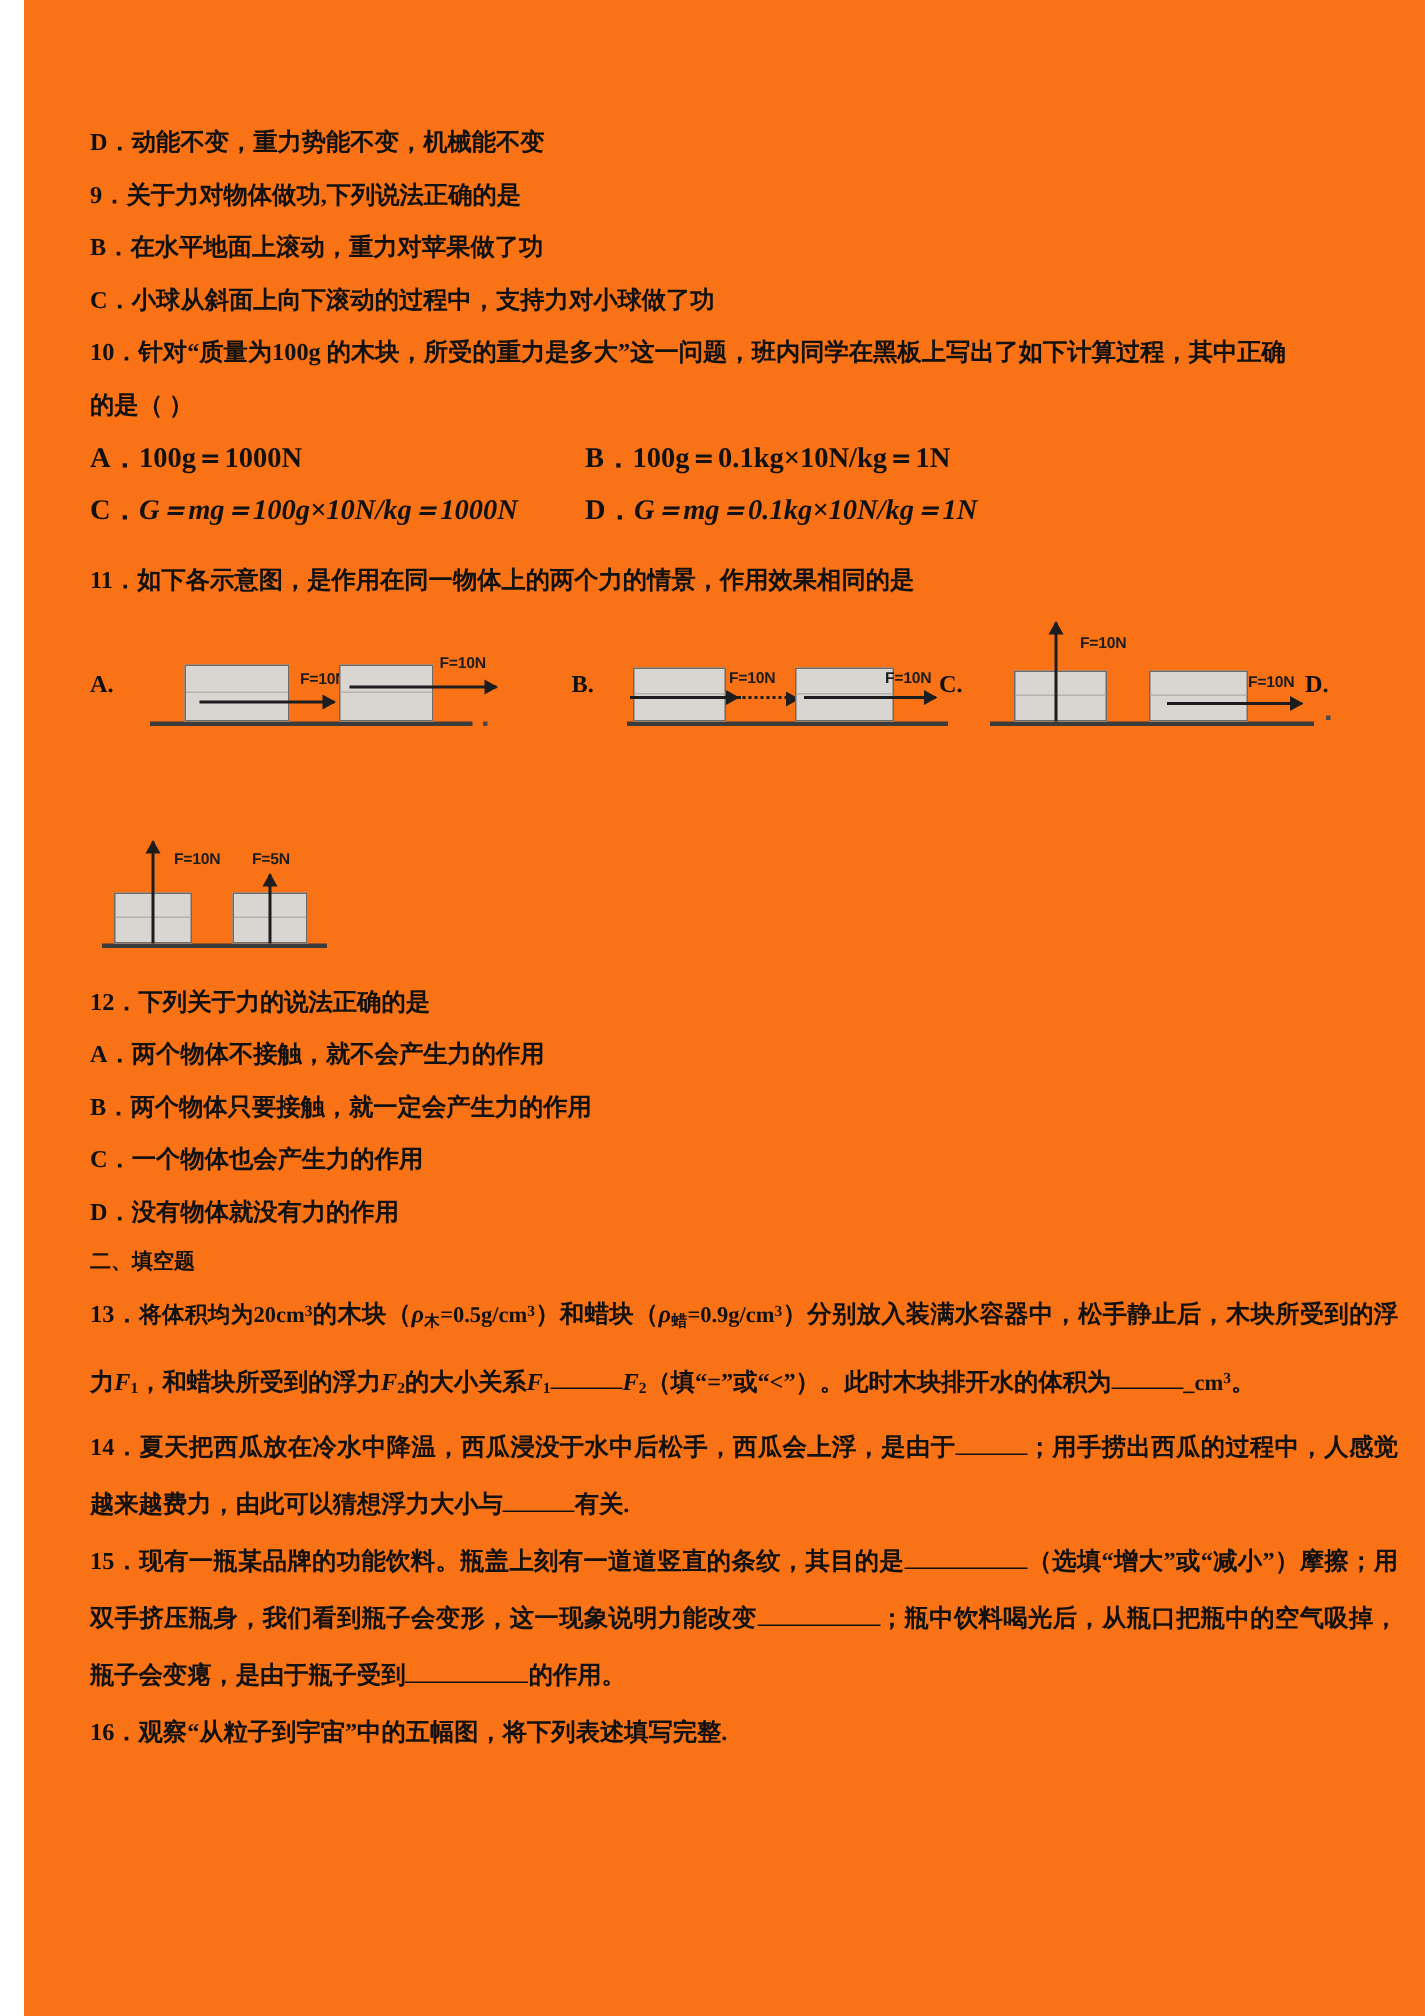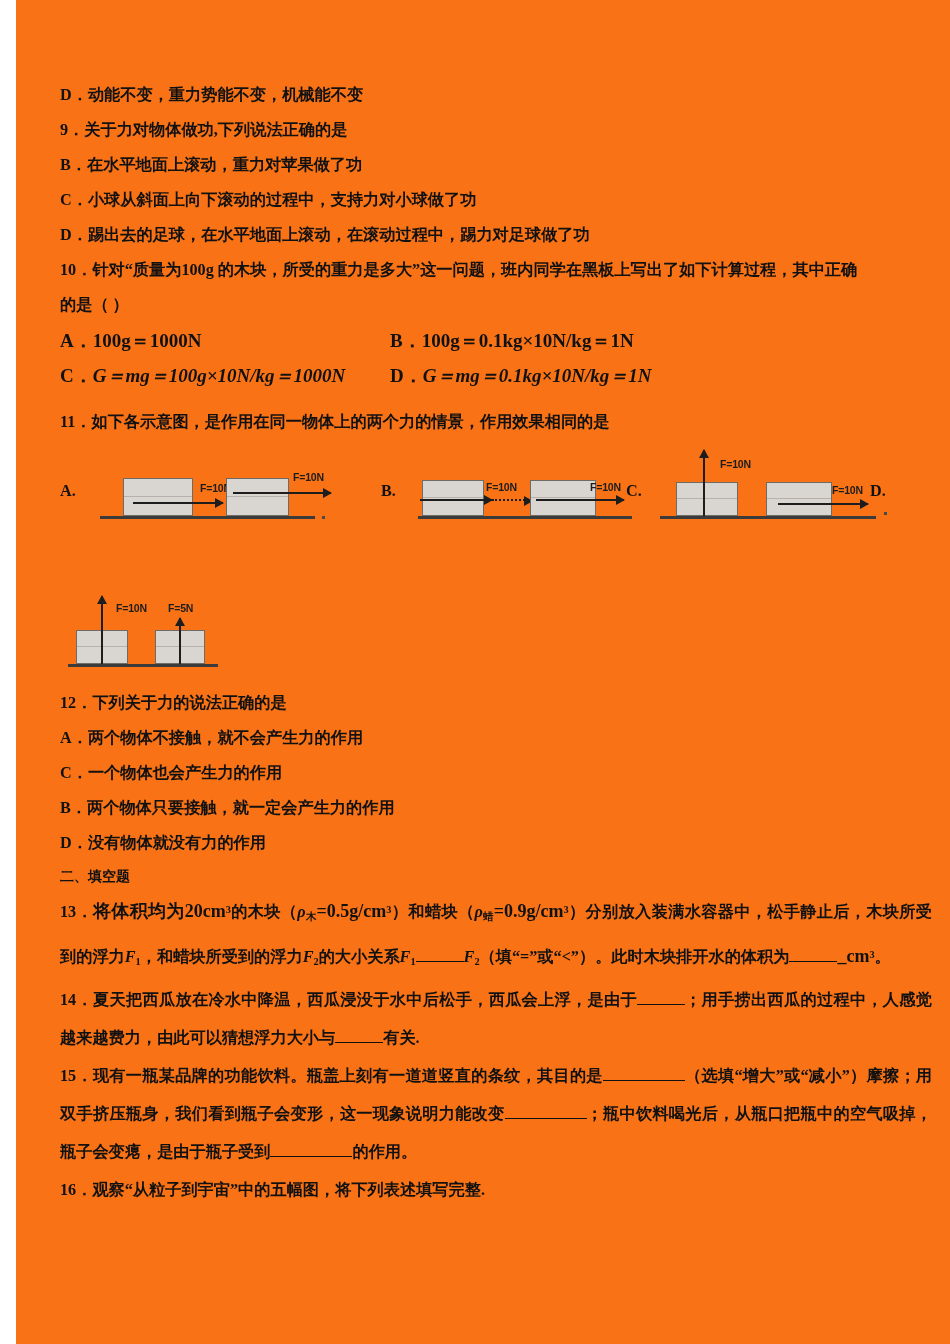--- a/index.html
+++ b/index.html
@@ -54,21 +54,21 @@
   .optrow .c2 { flex: 1 1 auto; }
   .mathi { font-style: italic; font-family: "Liberation Serif", serif; }
 
   
   .fib {
     font-size: 16.2px;
     line-height: 38px;
     font-weight: 700;
     text-align: justify;
   }
-  .fib .sm { font-size: 18px; }
+  .fib .sm { font-size: 15px; }
   sub { font-size: 0.64em; vertical-align: -0.25em; }
   sup { font-size: 0.64em; vertical-align: 0.42em; }
   .blank { display: inline-block; border-bottom: 1.6px solid #111; }
   .bl-md { width: 48px; }
   .bl-lg { width: 82px; }
 
   .sec-head {
     font-size: 14px;
     line-height: 28px;
     font-weight: 700;
@@ -174,23 +174,20 @@
     </div>
 
     <div class="q-stem">
       <span class="num">9．</span><span>关于力对物体做功,下列说法正确的是</span>
     </div>
     <div class="opt">
       <span class="lab">B．</span><span>在水平地面上滚动，重力对苹果做了功</span>
     </div>
     <div class="opt">
       <span class="lab">C．</span><span>小球从斜面上向下滚动的过程中，支持力对小球做了功</span>
-    </div>
-    <div class="opt">
-      <span class="lab">D．</span><span>踢出去的足球，在水平地面上滚动，在滚动过程中，踢力对足球做了功</span>
     </div>
 
     <div class="q-stem">
       <span class="num">10．</span><span>针对“质量为100g 的木块，所受的重力是多大”这一问题，班内同学在黑板上写出了如下计算过程，其中正确</span>
     </div>
     <div class="q-stem">
       <span>的是（    ）</span>
     </div>
     <div class="optrow">
       <div class="c1">
@@ -266,24 +263,24 @@
       </div>
     </div>
 
     <div class="q-stem">
       <span class="num">12．</span><span>下列关于力的说法正确的是</span>
     </div>
     <div class="opt">
       <span class="lab">A．</span><span>两个物体不接触，就不会产生力的作用</span>
     </div>
     <div class="opt">
+      <span class="lab">B．</span><span>两个物体只要接触，就一定会产生力的作用</span>
+    </div>
+    <div class="opt">
       <span class="lab">C．</span><span>一个物体也会产生力的作用</span>
-    </div>
-    <div class="opt">
-      <span class="lab">B．</span><span>两个物体只要接触，就一定会产生力的作用</span>
     </div>
     <div class="opt">
       <span class="lab">D．</span><span>没有物体就没有力的作用</span>
     </div>
 
     <div class="sec-head" style="margin-top:2px;">
       <span>二、填空题</span>
     </div>
 
     <div class="fib">

